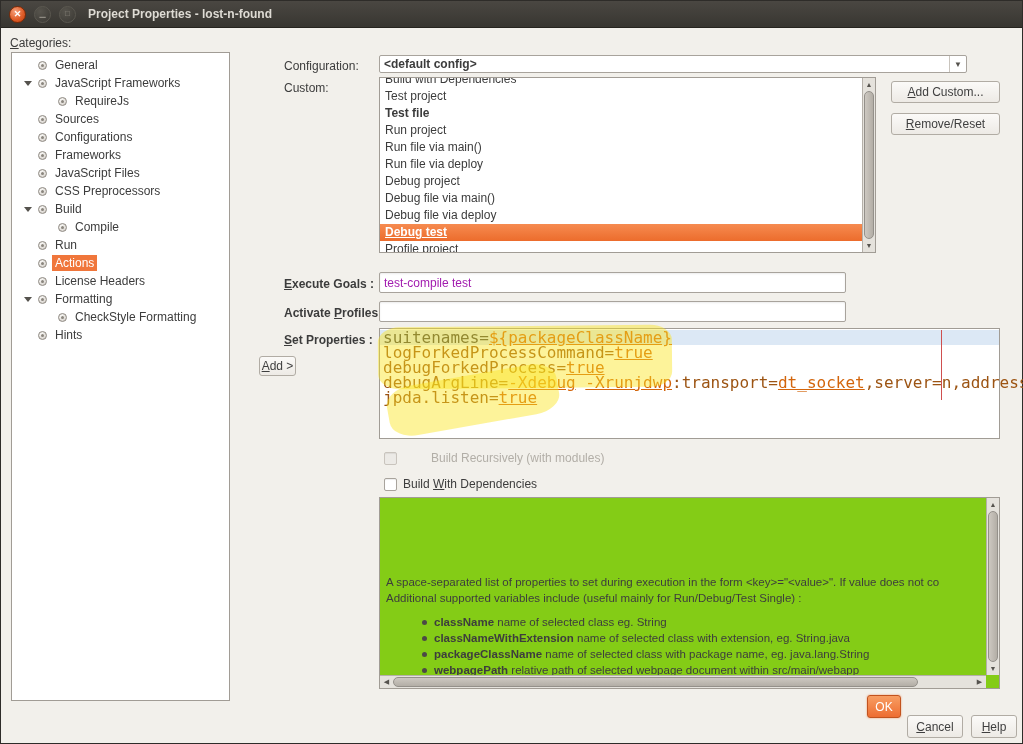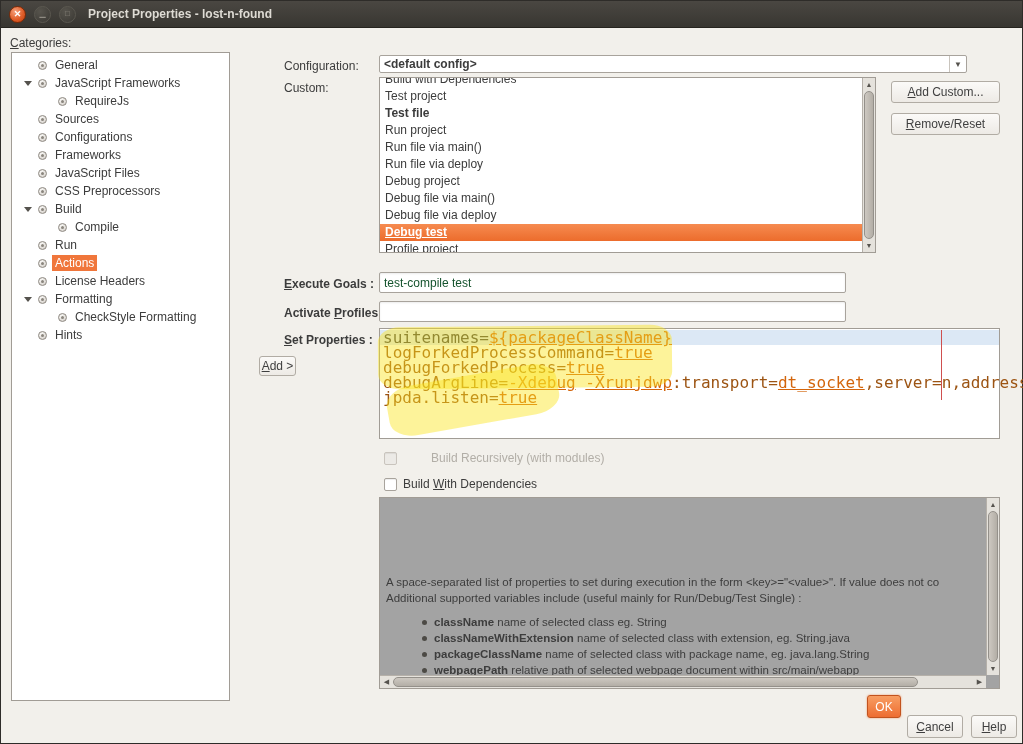--- a/index.html
+++ b/index.html
@@ -75,21 +75,21 @@
 
   
   .pbtn { position:absolute; display:flex; align-items:center; justify-content:center;
     color:#3f3f3f; background:linear-gradient(#fbfaf8,#edeae5); border:1px solid #b1aca4;
     border-radius:3px; cursor:default; }
   .pbtn.orange { background:linear-gradient(#f89e63,#ed6d31); border-color:#c2531e; color:#fff;
     box-shadow:0 0 2px rgba(240,110,40,.7); }
 
   
   .field { position:absolute; background:#fff; border:1px solid #a8a39c; border-radius:2px;
-    font:12px "Liberation Sans", sans-serif; color:#14532d; padding:0 4px;
+    font:12px "Liberation Sans", sans-serif; color:#a21caf; padding:0 4px;
     box-shadow:inset 0 1px 2px rgba(0,0,0,.08); outline:none; }
 
   
   .props { position:absolute; left:378px; top:327px; width:621px; height:111px; background:#fff;
     border:1px solid #a19c95; font-family:"DejaVu Sans Mono", monospace; font-size:16px; }
   .props-lines { padding-top:1px; }
   .prop-line { height:15px; line-height:15px; white-space:pre; padding-left:3px; }
   .prop-line.sel { background:#dce8f5; }
   .seg-p { color:#3f3f3f; }
   .seg-k { color:#9c5413; }
@@ -102,21 +102,21 @@
   .hl2 { left:386px; top:374px; width:172px; height:50px; border-radius:26px/17px; transform:rotate(-10deg); }
 
   
   .cbrow { position:absolute; display:flex; align-items:center; }
   .cb { width:13px; height:13px; border:1px solid #a8a39c; background:#fff; border-radius:2px;
     box-shadow:inset 0 1px 1px rgba(0,0,0,.07); margin-right:6px; flex:0 0 13px; }
   .cb.disabled { background:#eceae6; border-color:#c9c4bd; }
   .cbrow.disabled { color:#b2aea7;gap:28px; }
 
   
-  .help { position:absolute; left:378px; top:496px; width:621px; height:192px; background:#a3a3a3;
+  .help { position:absolute; left:378px; top:496px; width:621px; height:192px; background:#84cc16;
     border:1px solid #a19c95; font-size:11.5px; color:#3d3d3d; overflow:hidden; }
   .hp1 { position:absolute; left:6px; top:78px; right:16px; white-space:nowrap; overflow:hidden; }
   .hp2 { position:absolute; left:6px; top:94px; white-space:nowrap; }
   .help-bullets { position:absolute; left:42px; top:116px; }
   .hb-row { display:flex; align-items:center; height:16px; white-space:nowrap; }
   .hb-dot { width:5px; height:5px; border-radius:50%; background:#4c4a45; margin-right:7px; flex:0 0 5px; }
 
   u { text-decoration:underline; }
 </style>
 </head>

